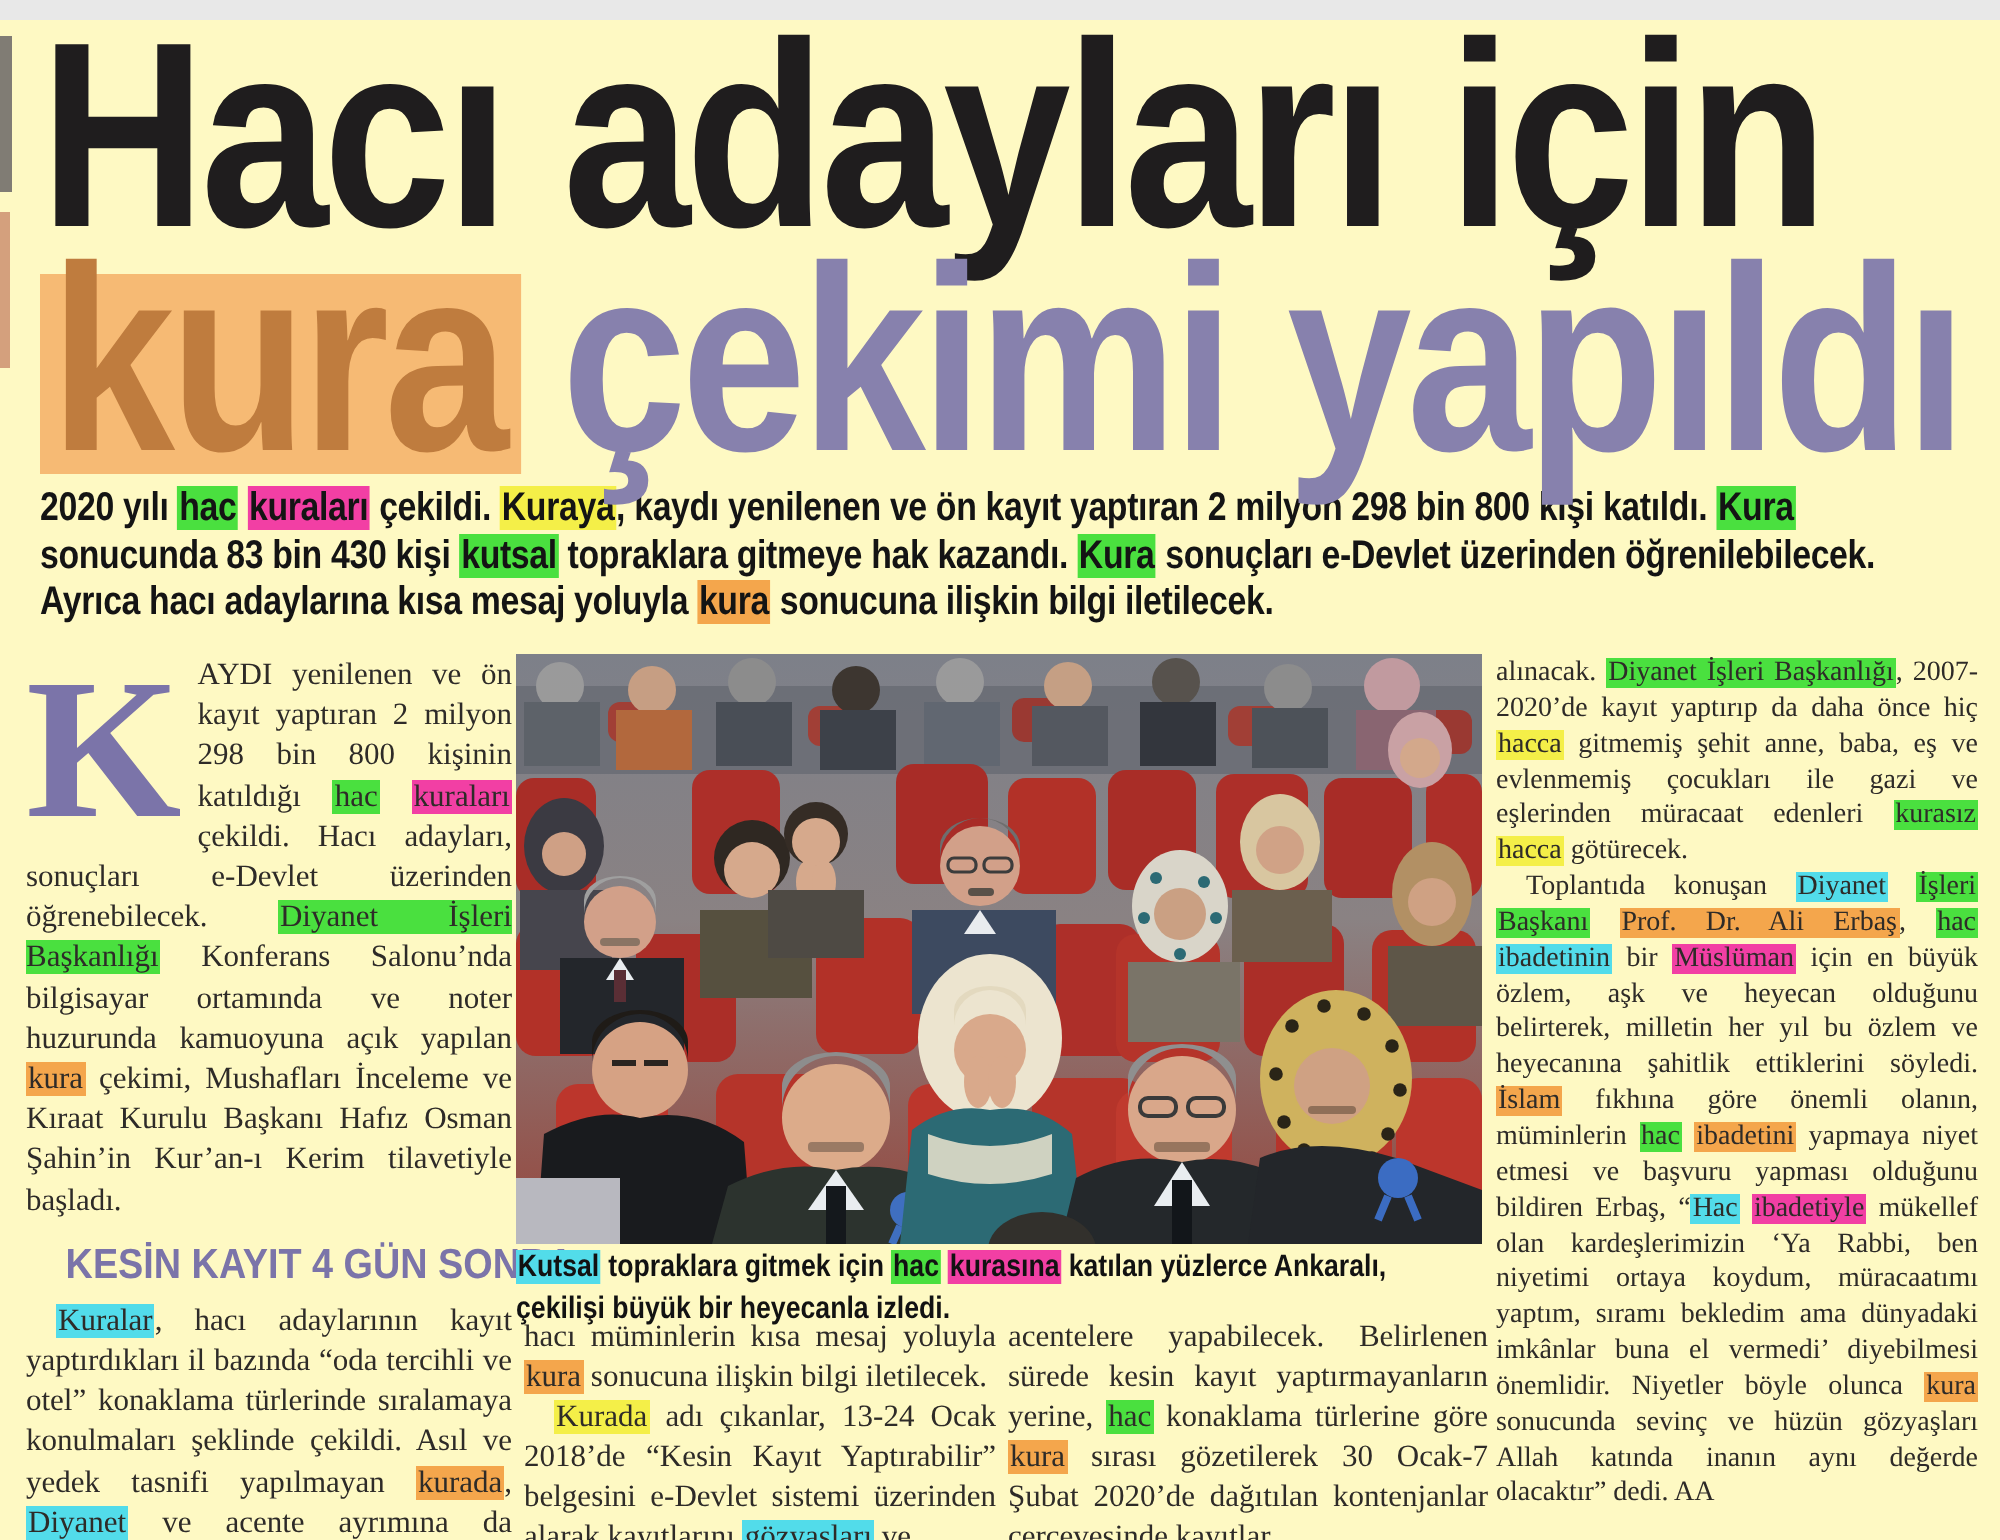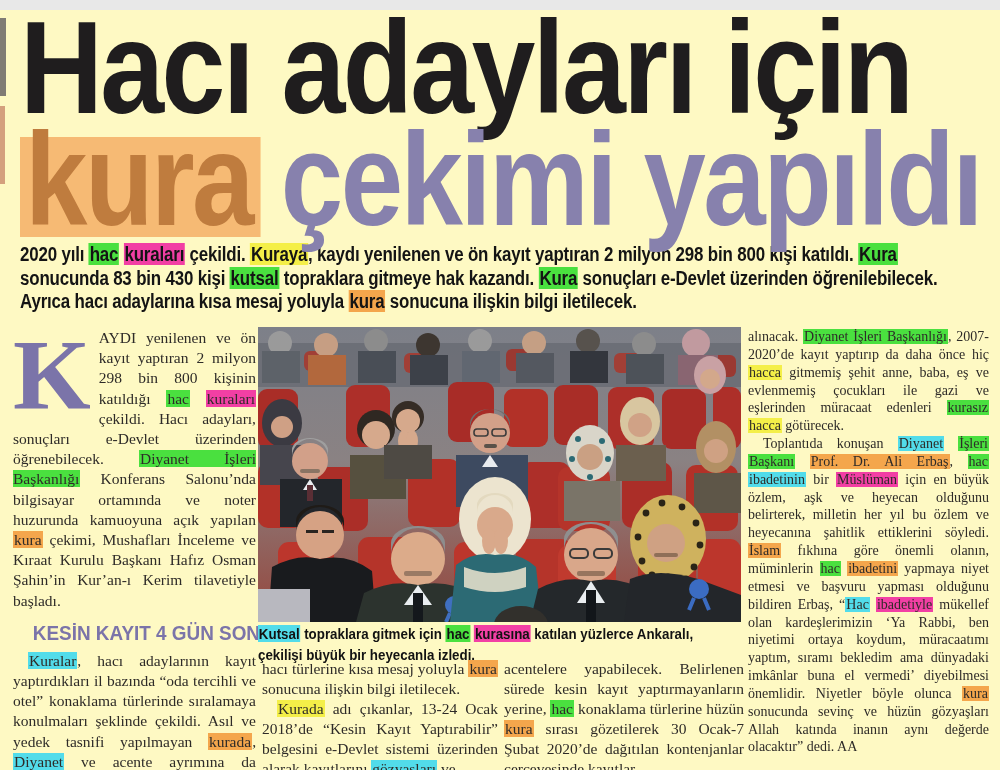--- a/index.html
+++ b/index.html
@@ -251,26 +251,26 @@
 
         <ellipse cx="263" cy="298" rx="27" ry="19" fill="#32302c"></ellipse>
         <rect x="0" y="262" width="52" height="33" fill="#b8b8bf"></rect>
       </g>
     </svg>
   </figure>
 
   <figcaption class="caption"><span class="hl hl-cyan">Kutsal</span><span> topraklara gitmek için </span><span class="hl hl-green">hac</span><span> </span><span class="hl hl-magenta">kurasına</span><span> katılan yüzlerce Ankaralı, çekilişi büyük bir heyecanla izledi.</span></figcaption>
 
   <section class="col col2">
-    <p><span>hacı türlerine kısa mesaj yoluyla </span><span class="hl hl-orange">kura</span><span> sonucuna ilişkin bilgi iletilecek.</span></p>
+    <p><span>hacı müminlerin kısa mesaj yoluyla </span><span class="hl hl-orange">kura</span><span> sonucuna ilişkin bilgi iletilecek.</span></p>
     <p class="indent"><span class="hl hl-yellow">Kurada</span><span> adı çıkanlar, 13-24 Ocak 2018’de “Kesin Kayıt Yaptırabilir” belgesini e-Devlet sistemi üzerinden alarak kayıtlarını </span><span class="hl hl-cyan">gözyaşları</span><span> ve</span></p>
   </section>
 
   <section class="col col3">
-    <p><span>acentelere yapabilecek. Belirlenen sürede kesin kayıt yaptırmayanların yerine, </span><span class="hl hl-green">hac</span><span> konaklama türlerine hüzün </span><span class="hl hl-orange">kura</span><span> sırası gözetilerek 30 Ocak-7 Şubat 2020’de dağıtılan kontenjanlar çerçevesinde kayıtlar</span></p>
+    <p><span>acentelere yapabilecek. Belirlenen sürede kesin kayıt yaptırmayanların yerine, </span><span class="hl hl-green">hac</span><span> konaklama türlerine göre </span><span class="hl hl-orange">kura</span><span> sırası gözetilerek 30 Ocak-7 Şubat 2020’de dağıtılan kontenjanlar çerçevesinde kayıtlar</span></p>
   </section>
 
   <section class="col col4">
     <p><span>alınacak. </span><span class="hl hl-green">Diyanet İşleri Başkanlığı</span><span>, 2007-2020’de kayıt yaptırıp da daha önce hiç </span><span class="hl hl-yellow">hacca</span><span> gitmemiş şehit anne, baba, eş ve evlenmemiş çocukları ile gazi ve eşlerinden müracaat edenleri </span><span class="hl hl-green">kurasız</span><span> </span><span class="hl hl-yellow">hacca</span><span> götürecek.</span></p>
     <p class="indent"><span>Toplantıda konuşan </span><span class="hl hl-cyan">Diyanet</span><span> </span><span class="hl hl-green">İşleri</span><span> </span><span class="hl hl-green">Başkanı</span><span> </span><span class="hl hl-orange">Prof. Dr. Ali Erbaş</span><span>, </span><span class="hl hl-green">hac</span><span> </span><span class="hl hl-cyan">ibadetinin</span><span> bir </span><span class="hl hl-magenta">Müslüman</span><span> için en büyük özlem, aşk ve heyecan olduğunu belirterek, milletin her yıl bu özlem ve heyecanına şahitlik ettiklerini söyledi. </span><span class="hl hl-orange">İslam</span><span> fıkhına göre önemli olanın, müminlerin </span><span class="hl hl-green">hac</span><span> </span><span class="hl hl-orange">ibadetini</span><span> yapmaya niyet etmesi ve başvuru yapması olduğunu bildiren Erbaş, “</span><span class="hl hl-cyan">Hac</span><span> </span><span class="hl hl-magenta">ibadetiyle</span><span> mükellef olan kardeşlerimizin ‘Ya Rabbi, ben niyetimi ortaya koydum, müracaatımı yaptım, sıramı bekledim ama dünyadaki imkânlar buna el vermedi’ diyebilmesi önemlidir. Niyetler böyle olunca </span><span class="hl hl-orange">kura</span><span> sonucunda sevinç ve hüzün gözyaşları Allah katında inanın aynı değerde olacaktır” dedi. AA</span></p>
   </section>
 
   <div class="bottom-rule"></div>
 </div>
 

